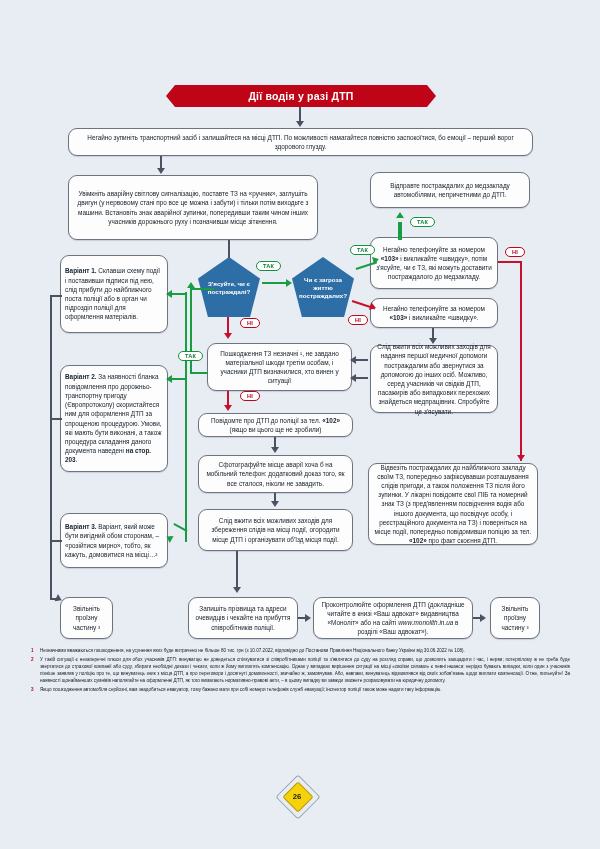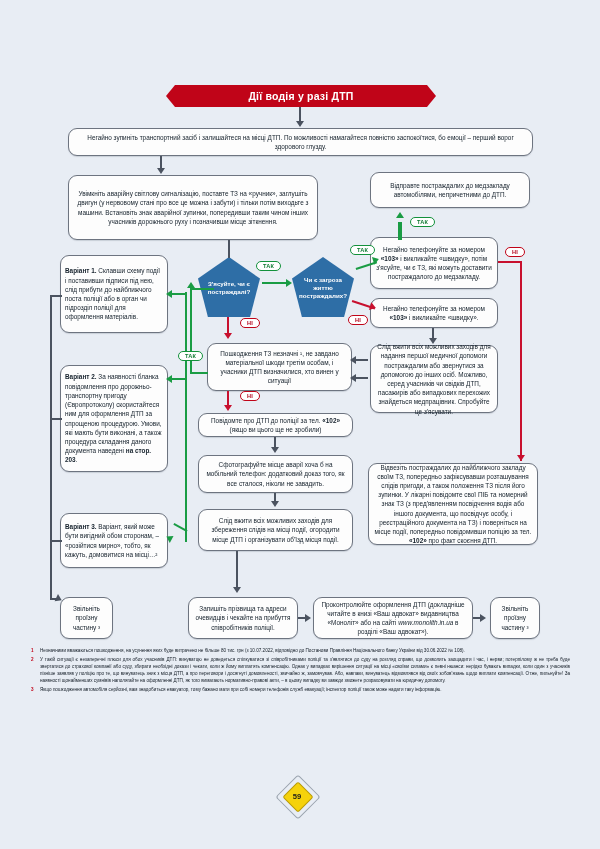--- a/index.html
+++ b/index.html
@@ -292,16 +292,16 @@
     </div>
     <div class="note">
       <span class="mk">3</span>
       <span>Якщо пошкодження автомобіля серйозні, вам знадобиться евакуатор, тому бажано мати при собі номери телефонів служб евакуації; інспектор поліції також може надати таку інформацію.</span>
     </div>
   </div>
 
   <div id="pageno">
     <div class="dmo"></div>
     <div class="dmi"></div>
-    <div class="num">59</div>
+    <div class="num">26</div>
   </div>
 
 </div>
 
 </body></html>

